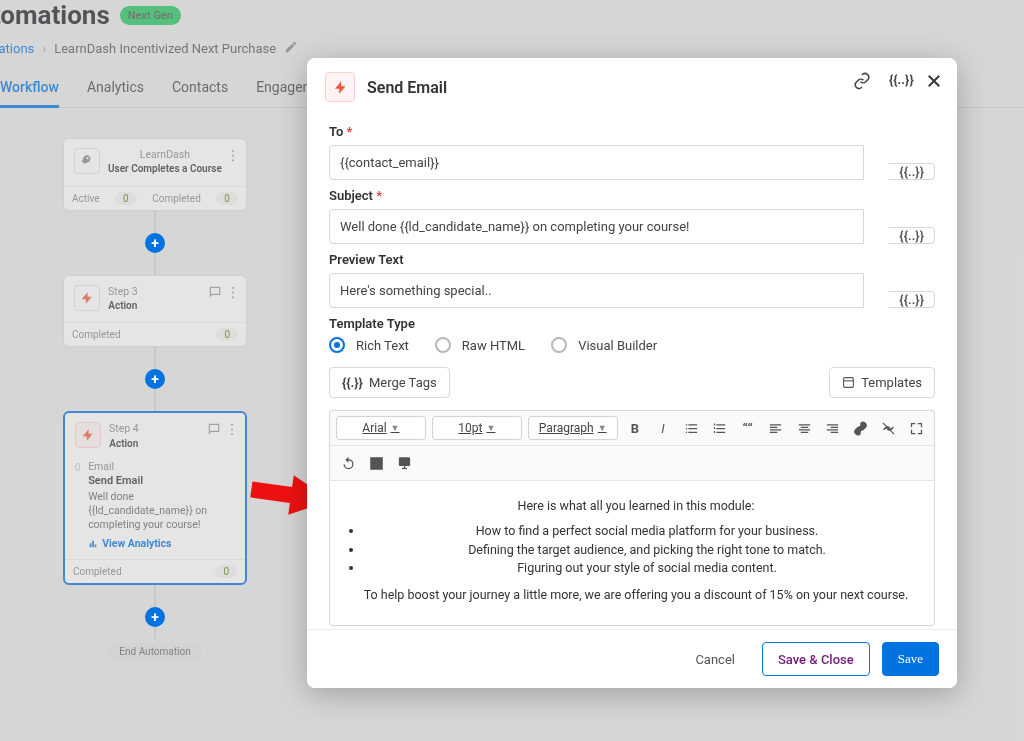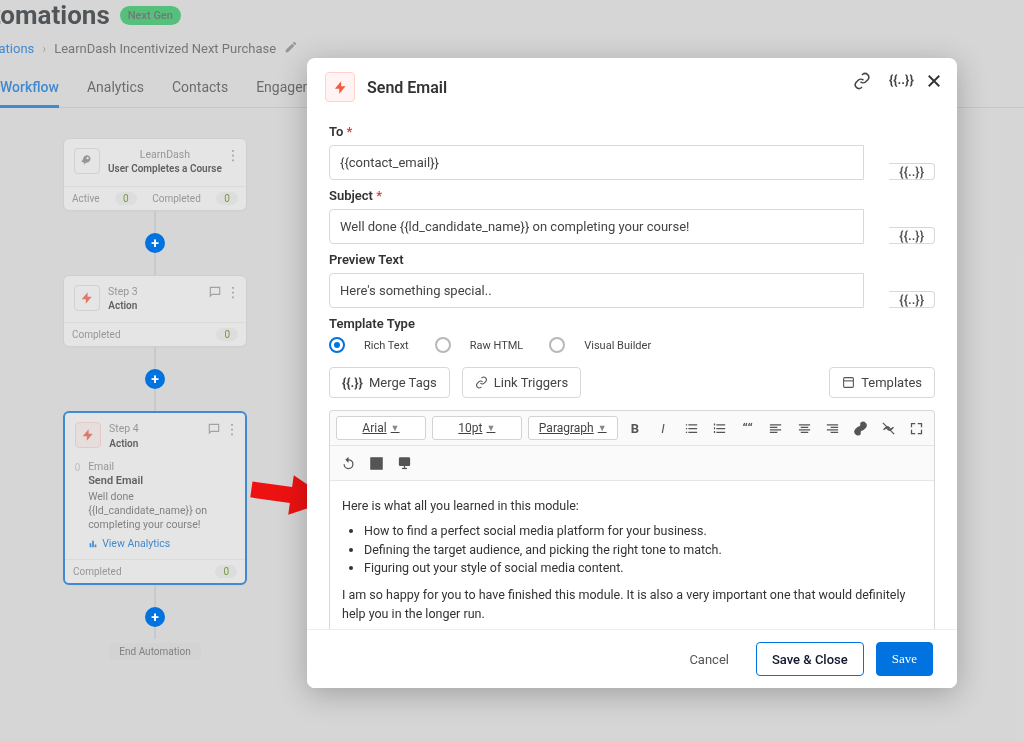--- a/index.html
+++ b/index.html
@@ -25,21 +25,21 @@
   .wf-card .card-texts { font-size:11px; color:#555; line-height:1.35;}
   .wf-card .card-texts .card-sub { font-size:10.5px; color:#888;}
   .wf-card .card-texts .card-title { font-size:10px; font-weight:600; color:#333;}
   .wf-card .card-texts .card-desc { font-size:10.5px; color:#666; margin-top:1px;}
   .wf-card .card-kebab { position:absolute; right:6px; top:8px; color:#888; font-size:14px; cursor:pointer;}
   .wf-card .card-chat { position:absolute; right:24px; top:8px; width:14px; height:14px;}
   .wf-card .card-chat svg { width:14px; height:14px; stroke:#999; fill:none;}
   .wf-card-footer { border-top:1px solid #eee; padding:5px 8px; display:flex; justify-content:space-between; font-size:10px; color:#888; align-items:center;}
   .wf-card-footer .count { background:#f3f3f3; border-radius:8px; padding:1px 8px; color:#5a8a00; font-size:10px;}
   .wf-card.outlined { border:2px solid #0073e0;}
-  .wf-card .va-link { color:#0073e0; font-size:10.5px; margin-top:4px; display:flex; align-items:center; gap:4px;}
+  .wf-card .va-link { color:#0073e0; font-size:10.5px; margin-top:4px; display:flex; align-items:center; gap:4px;font-weight:bold;}
   .wf-connector { width:2px; height:24px; background:#cfd4da; position:relative;}
   .wf-plus { width:20px; height:20px; background:#0073e0; border-radius:50%; display:flex; align-items:center; justify-content:center; color:#fff; font-size:14px; font-weight:700; position:relative; z-index:1; margin:-2px 0;}
   .wf-end { background:#e3e3e3; font-size:10px; padding:3px 10px; border-radius:4px; color:#666; margin-top:4px;}
   .overlay { position:absolute; inset:0; background:rgba(180,180,180,0.35); }
   
   .modal { position:absolute; left:307px; top:58px; width:650px; height:630px; background:#fff; border-radius:8px; box-shadow:0 6px 30px rgba(0,0,0,0.25); display:flex; flex-direction:column; overflow:hidden;}
   .modal-header { display:flex; align-items:center; padding:14px 18px; gap:12px; position:relative; }
   .modal-icon { width:30px; height:30px; border:1px solid #ffd2cf; background:#fff4f3; border-radius:4px; display:flex; align-items:center; justify-content:center;}
   .modal-icon svg { width:15px; height:15px; fill:#f15a3e;}
   .modal-title { font-size:16px; font-weight:600; color:#333;}
@@ -48,42 +48,42 @@
   .modal-header-actions .hicon svg { width:18px; height:18px; }
   .modal-scroll { overflow-y:auto; padding:0 22px 12px 22px; flex:1;}
   .modal-scroll::-webkit-scrollbar { width:8px;}
   .modal-scroll::-webkit-scrollbar-thumb { background:#c7c7c7; border-radius:4px;}
   .field-label { font-size:13px; font-weight:600; color:#333; margin:8px 0 6px 0;}
   .req { color:#d33;}
   .text-inputwrap { display:flex; align-items:flex-end;gap:25px;}
   .text-input { flex:1; border:1px solid #d8d8d8; border-radius:4px 0 0 4px; padding:9px 10px; font-size:13px; color:#444; background:#fff;}
   .merge-btn { border:1px solid #d8d8d8; border-left:none; background:#fff; border-radius:0 4px 4px 0; padding:0 10px; display:flex; align-items:center; cursor:pointer; font-size:13px; color:#555; font-weight:600;}
   .radio-row { display:flex; gap:26px; margin-top:6px;}
-  .radio-opt { display:flex; align-items:center; gap:19px; font-size:11px; color:#444; cursor:pointer;}
+  .radio-opt { display:flex; align-items:center; gap:11px; font-size:13px; color:#444; cursor:pointer;}
   .radio { width:16px; height:16px; border:2px solid #b8b8b8; border-radius:50%; position:relative;}
   .radio.checked { border-color:#0073e0;}
   .radio.checked::after { content:""; position:absolute; inset:3px; background:#0073e0; border-radius:50%;}
   .tbuttons { display:flex; gap:12px; margin-top:14px; align-items:center;}
   .tbtn { border:1px solid #d8d8d8; background:#fff; padding:7px 12px; font-size:13px; border-radius:4px; display:flex; align-items:center; gap:6px; cursor:pointer; color:#444;}
   .spacer { flex:1;}
   .editor-toolbar { border:1px solid #d8d8d8; border-bottom:none; border-radius:4px 4px 0 0; margin-top:12px; background:#fafafa;}
   .tb-row1 { display:flex; padding:5px 6px; gap:6px; align-items:center; border-bottom:1px solid #e5e5e5;}
   .tb-select { border:1px solid #d3d3d3; background:#fff; font-size:12px; padding:4px 6px; border-radius:3px; color:#444; display:flex; align-items:center; gap:4px; cursor:pointer;}
   .tb-select.wider { width:96px; justify-content:center;text-decoration:underline;}
   .tb-select .caret { font-size:9px; color:#888;}
   .tb-iconbtn { width:24px; height:24px; display:flex; align-items:center; justify-content:center; color:#555; cursor:pointer; font-size:13px;}
   .tb-iconbtn svg { width:15px; height:15px; fill:#555;}
   .tb-row2 { display:flex; padding:5px 6px; gap:4px; border-bottom:1px solid #e5e5e5;}
-  .editor-body { border:1px solid #d8d8d8; border-top:none; padding:10px 4px 14px 12px; font-size:12.5px; color:#333; line-height:1.5; border-radius:0 0 4px 4px;}
+  .editor-body { border:1px solid #d8d8d8; border-top:none; padding:10px 4px 14px 12px; font-size:12.5px; color:#333; line-height:1.5; border-radius:0 0 4px 4px;text-align:center;}
   .editor-body ul { padding-left:22px; margin:4px 0 8px 0;}
   .editor-body p { margin:6px 0;}
-  .modal-footer { border-top:1px solid #eee; display:flex; justify-content:flex-end; gap:12px; padding:12px 24px; background:#fff;}
+  .modal-footer { border-top:1px solid #eee; display:flex; justify-content:flex-end; gap:12px; padding:12px 18px; background:#fff;}
   .btn { font-size:13px; padding:8px 15px; border-radius:4px; cursor:pointer;}
   .btn-cancel { background:none; border:none; color:#555;}
-  .btn-saveclose { background:#fff; border:1px solid #0073e0; color:#0f172a; font-weight:500;}
+  .btn-saveclose { background:#fff; border:1px solid #0073e0; color:#701a75; font-weight:500;}
   .btn-save { background:#0073e0; border:1px solid #0073e0; color:#fff; font-weight:500;font-family:Liberation Serif, serif;}
   
   .arrow { position:absolute; pointer-events:none;}
   .arrow svg { overflow:visible;}
 </style>
 </head>
 <body>
 
 <div class="bg-page">
   <div class="bg-header">
@@ -267,27 +267,20 @@
           <span class="radio"></span>
           <span>Visual Builder</span>
         </div>
     </div>
 
     <div class="tbuttons">
       <div class="tbtn">
           <span style="font-weight:700">{{.}}</span>
           <span>Merge Tags</span>
         </div>
-      <div class="tbtn">
-          <svg width="13" height="13" viewBox="0 0 24 24" fill="none" stroke="#555" stroke-width="2">
-            <path d="M10 13a5 5 0 007 0l3-3a5 5 0 00-7-7l-1 1"></path>
-            <path d="M14 11a5 5 0 00-7 0l-3 3a5 5 0 007 7l1-1"></path>
-          </svg>
-          <span>Link Triggers</span>
-        </div>
       <div class="spacer"></div>
       <div class="tbtn">
           <svg width="13" height="13" viewBox="0 0 24 24" fill="none" stroke="#555" stroke-width="2">
             <rect x="3" y="3" width="18" height="18" rx="2"></rect>
             <line x1="3" y1="9" x2="21" y2="9"></line>
           </svg>
           <span>Templates</span>
         </div>
     </div>
 
@@ -379,21 +372,20 @@
       </div>
     </div>
 
     <div class="editor-body">
       <p>Here is what all you learned in this module:</p>
       <ul>
         <li>How to find a perfect social media platform for your business.</li>
         <li>Defining the target audience, and picking the right tone to match.</li>
         <li>Figuring out your style of social media content.</li>
       </ul>
-      <p>I am so happy for you to have finished this module. It is also a very important one that would definitely help you in the longer run.</p>
       <p>To help boost your journey a little more, we are offering you a discount of 15% on your next course.</p>
 
     </div>
   </div>
 
   <div class="modal-footer">
     <button class="btn btn-cancel">Cancel</button>
     <button class="btn btn-saveclose">Save &amp; Close</button>
     <button class="btn btn-save">Save</button>
   </div>

